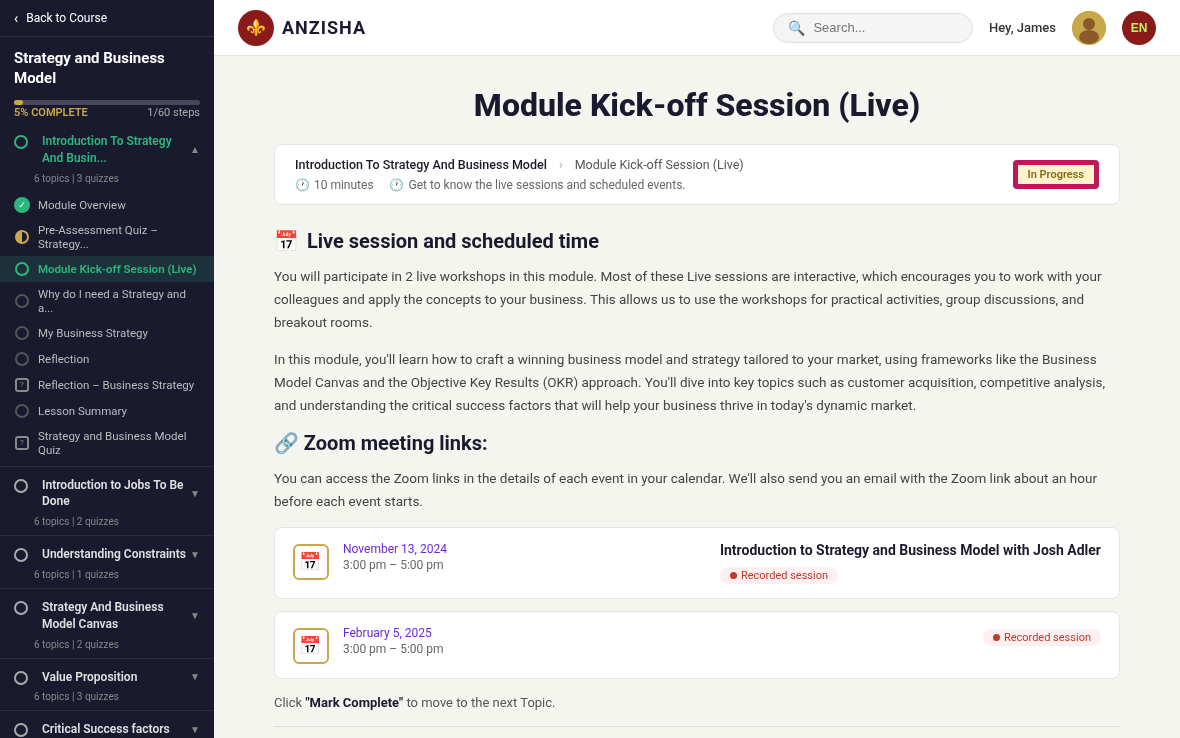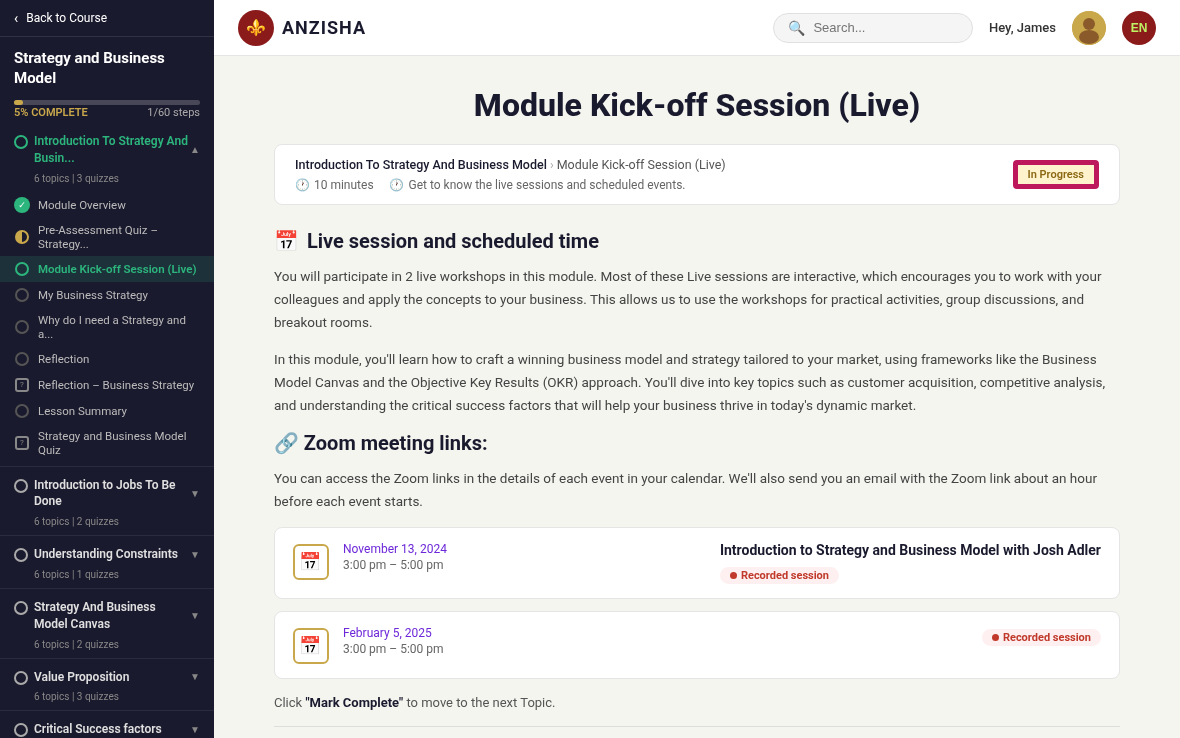--- a/index.html
+++ b/index.html
@@ -70,21 +70,21 @@
     .module-header {
       display: flex;
       align-items: center;
       justify-content: space-between;
       padding: 10px 14px 4px;
       cursor: pointer;
     }
     .module-header-left {
       display: flex;
       align-items: flex-start;
-      gap: 6px;
+      gap: 14px;
       flex: 1;
     }
     .module-header-icon {
       width: 14px;
       height: 14px;
       border: 2px solid #aaa;
       border-radius: 50%;
       margin-top: 2px;
       flex-shrink: 0;
     }
@@ -273,21 +273,21 @@
       border-radius: 8px;
       padding: 12px 20px;
       display: flex;
       align-items: center;
       justify-content: space-between;
       margin-bottom: 24px;
     }
     .breadcrumb-left {
       display: flex;
       align-items: center;
-      gap: 3px;
+      gap: 12px;
       font-size: 12.5px;
       color: #555;
       flex-wrap: wrap;
     }
     .breadcrumb-link { color: #1a1a2e; font-weight: 500; }
     .breadcrumb-sep { color: #aaa; }
     .breadcrumb-current { color: #555; }
     .breadcrumb-meta {
       display: flex;
       align-items: center;
@@ -365,21 +365,21 @@
     .event-title { font-size: 14px; font-weight: 700; color: #1a1a2e; margin-bottom: 6px; }
     .recorded-badge {
       display: inline-flex;
       align-items: center;
       gap: 4px;
       background: #fef0f0;
       color: #c0392b;
       border-radius: 12px;
       padding: 2px 10px;
       font-size: 11px;
-      font-weight: 700;
+      font-weight: 400;
     }
     .recorded-dot { width: 7px; height: 7px; background: #c0392b; border-radius: 50%; }
   </style>
 </head>
 <body>
 
 <div class="sidebar">
   <div class="back-btn">
     <span class="chevron">‹</span>
     <span>Back to Course</span>
@@ -423,27 +423,27 @@
       <li class="lesson-item active">
         <div class="lesson-icon">
           <div class="circle-icon" style="border-color:#2cb67d;"></div>
         </div>
         <span>Module Kick-off Session (Live)</span>
       </li>
       <li class="lesson-item">
         <div class="lesson-icon">
           <div class="circle-icon"></div>
         </div>
+        <span>Why do I need a Strategy and a...</span>
+      </li>
+      <li class="lesson-item">
+        <div class="lesson-icon">
+          <div class="circle-icon"></div>
+        </div>
         <span>My Business Strategy</span>
-      </li>
-      <li class="lesson-item">
-        <div class="lesson-icon">
-          <div class="circle-icon"></div>
-        </div>
-        <span>Why do I need a Strategy and a...</span>
       </li>
       <li class="lesson-item">
         <div class="lesson-icon">
           <div class="circle-icon"></div>
         </div>
         <span>Reflection</span>
       </li>
       <li class="lesson-item">
         <div class="lesson-icon">
           <div class="quiz-icon">?</div>

